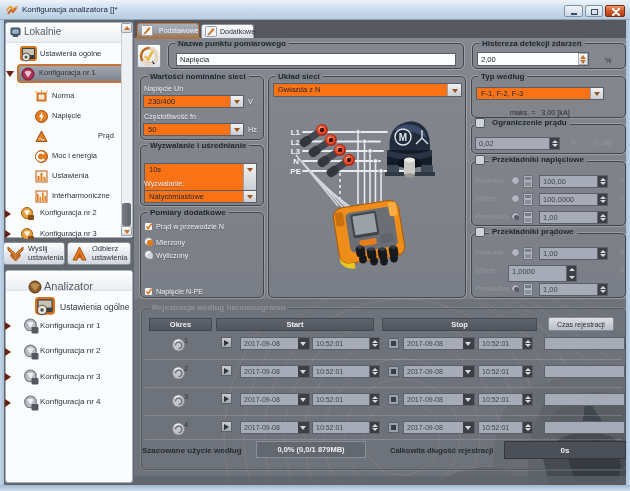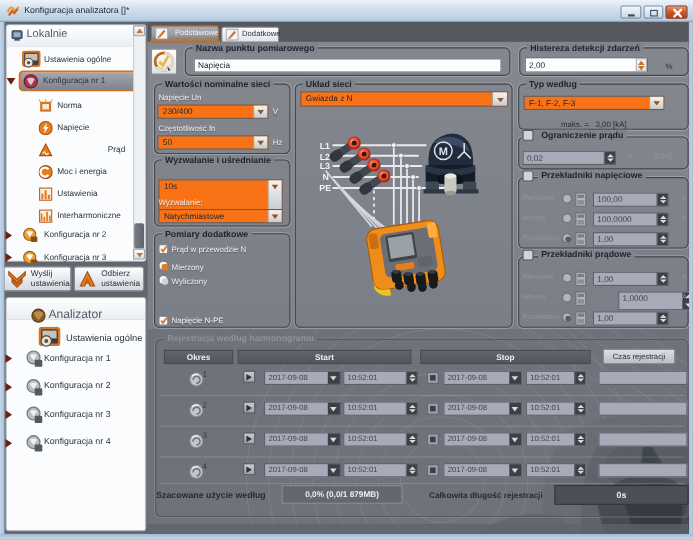--- a/index.html
+++ b/index.html
@@ -462,21 +462,21 @@
   <div style="position:absolute;left:523px;top:247px;width:10px;height:13px;background:#b0b5bf;border:1px solid #6b6f77;border-radius:1px;"></div>
   <div style="position:absolute;left:525px;top:249px;width:6px;height:3px;background:#787d87;"></div>
   <div style="position:absolute;left:525px;top:254px;width:6px;height:4px;background:#8a8f99;"></div>
   <div class="dfld" style="left:539px;top:247px;width:69px;height:13px;line-height:12px;">1,00<span class="dspin"></span></div>
   <div class="glab" style="left:620px;top:249px;">A</div>
   <div class="glab" style="left:475px;top:267px;">Wtórne</div>
   <div style="position:absolute;left:511px;top:266px;width:9px;height:9px;border-radius:50%;background:#b0b5bf;border:1px solid #6b6f77;"></div>
   <div style="position:absolute;left:523px;top:265px;width:10px;height:13px;background:#b0b5bf;border:1px solid #6b6f77;border-radius:1px;"></div>
   <div style="position:absolute;left:525px;top:267px;width:6px;height:3px;background:#787d87;"></div>
   <div style="position:absolute;left:525px;top:272px;width:6px;height:4px;background:#8a8f99;"></div>
-  <div class="dfld" style="left:562px;top:265px;width:69px;height:17px;line-height:12px;">1,0000<span class="dspin"></span></div>
+  <div class="dfld" style="left:508px;top:265px;width:69px;height:17px;line-height:12px;">1,0000<span class="dspin"></span></div>
   <div class="glab" style="left:620px;top:267px;">A</div>
   <div class="glab" style="left:475px;top:285px;">Przekładnia</div>
   <div style="position:absolute;left:511px;top:284px;width:9px;height:9px;border-radius:50%;background:#b0b5bf;border:1px solid #6b6f77;"></div>
   <div style="position:absolute;left:514px;top:287px;width:5px;height:5px;border-radius:50%;background:#565b64;"></div>
   <div style="position:absolute;left:523px;top:283px;width:10px;height:13px;background:#b0b5bf;border:1px solid #6b6f77;border-radius:1px;"></div>
   <div style="position:absolute;left:525px;top:285px;width:6px;height:3px;background:#787d87;"></div>
   <div style="position:absolute;left:525px;top:290px;width:6px;height:4px;background:#8a8f99;"></div>
   <div class="dfld" style="left:539px;top:283px;width:69px;height:13px;line-height:12px;">1,00<span class="dspin"></span></div>
 
   <svg style="position:absolute;left:134px;top:299px;" width="492" height="186" viewBox="0 0 492 186">

